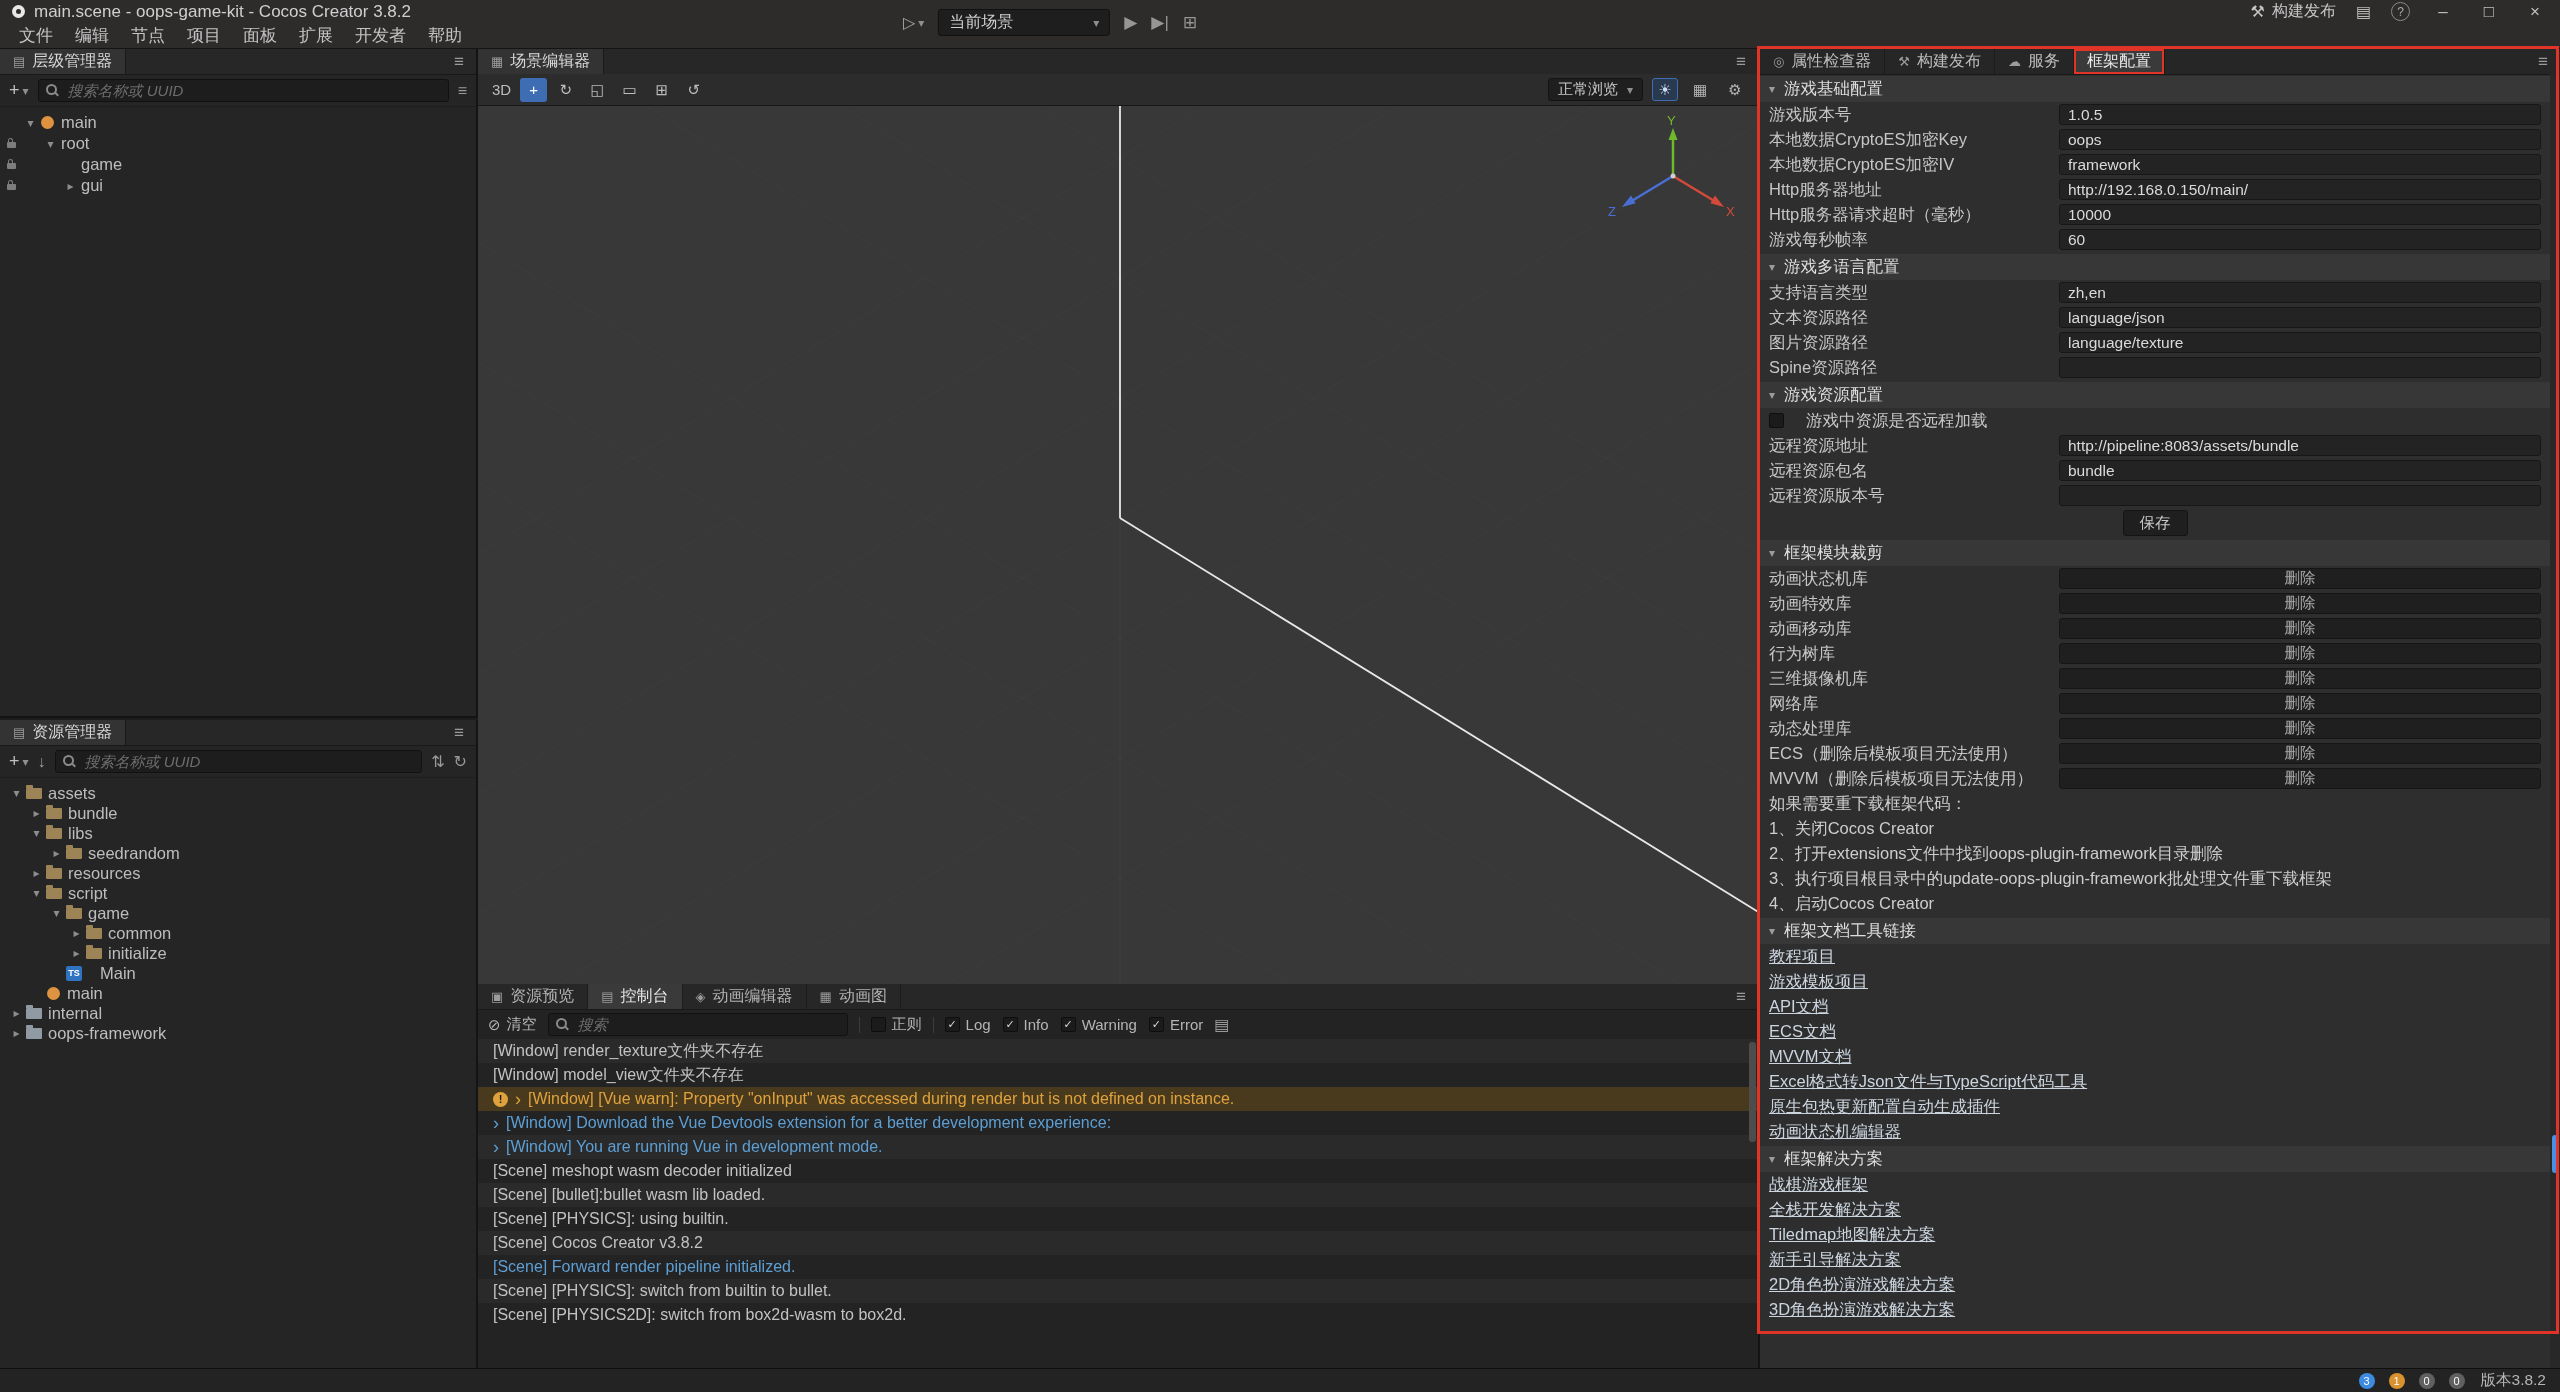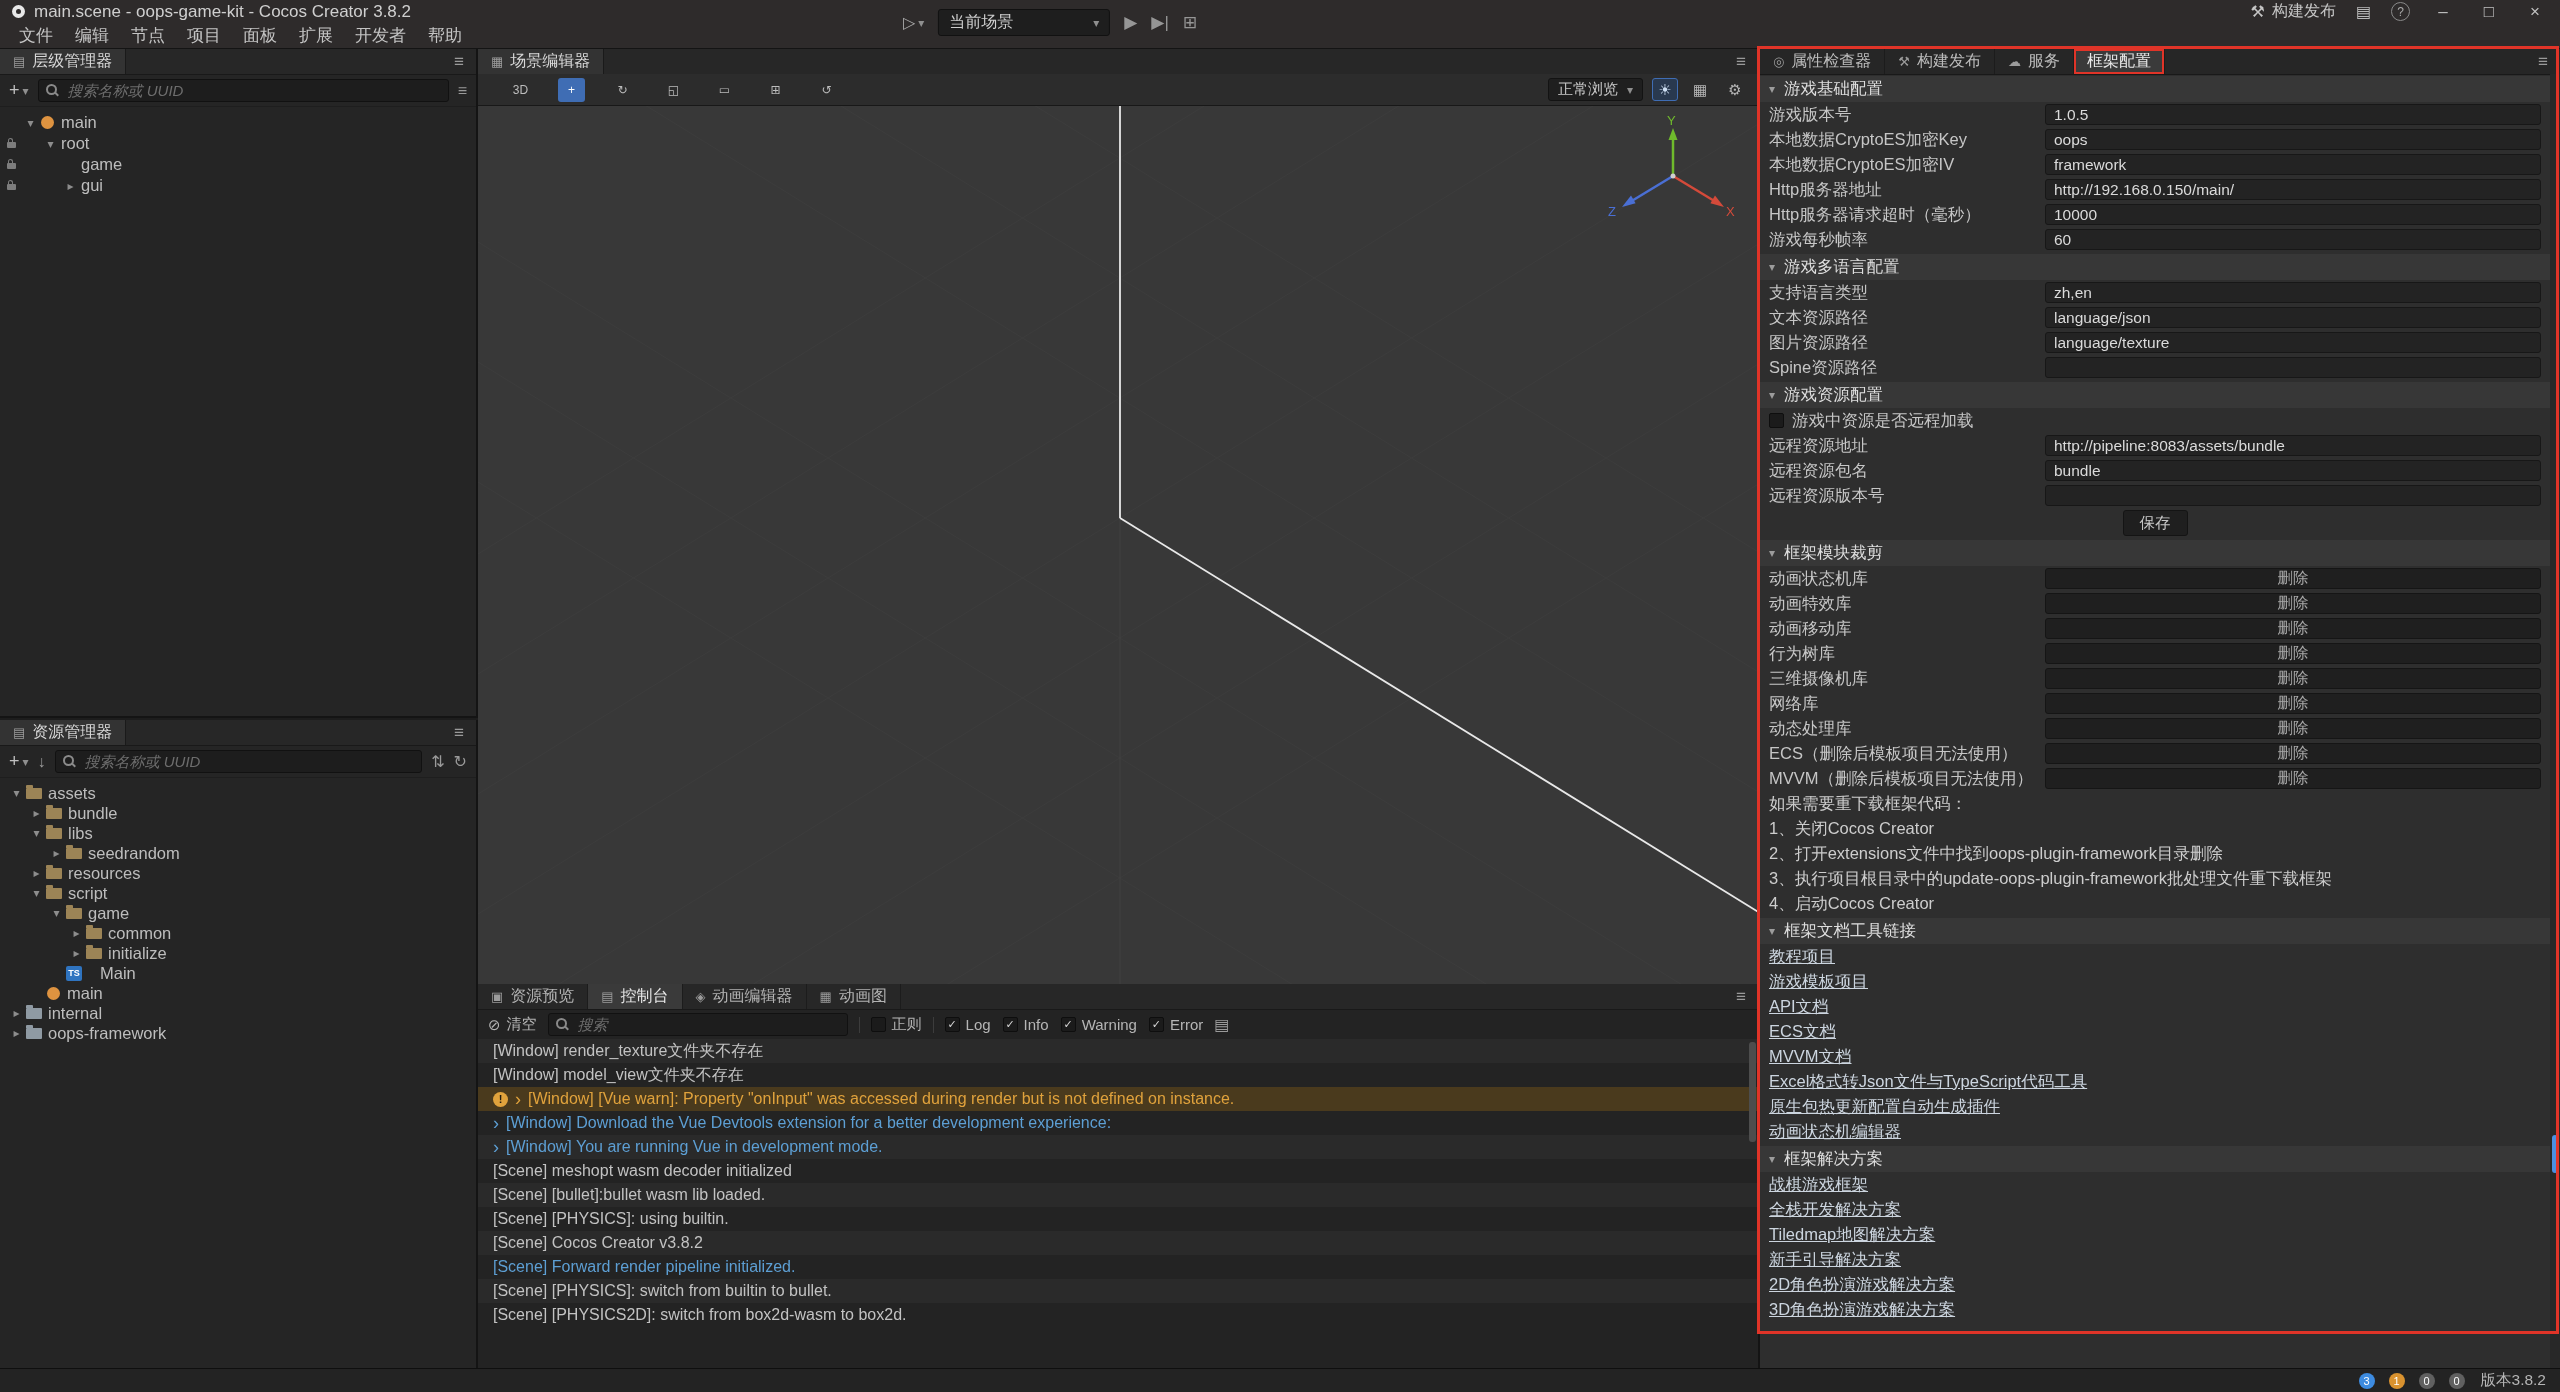--- a/index.html
+++ b/index.html
@@ -56,21 +56,21 @@
   .tsbadge{width:16px;height:15px;background:#2f74c0;color:#fff;border-radius:2px;font-size:9px;font-weight:bold;display:flex;align-items:center;justify-content:center;flex:none;margin:0 16px 0 1px;}
   .sceneic{width:13px;height:13px;border-radius:50%;background:#de9340;flex:none;margin:0 5px 0 2px;}
 
   
   #hierarchy{left:0;top:49px;width:478px;height:669px;border-right:2px solid #141414;border-bottom:2px solid #141414;}
   #assets{left:0;top:720px;width:478px;height:648px;border-right:2px solid #141414;}
 
   
   #scene{left:478px;top:49px;width:1282px;height:935px;border-right:2px solid #141414;}
   .stool{position:absolute;left:0;top:25px;width:100%;height:32px;background:#2c2c2c;border-bottom:1px solid #181818;display:flex;align-items:center;gap:5px;padding:0 10px;box-sizing:border-box;}
-  .tbtn{min-width:27px;height:24px;padding:0 4px;border-radius:3px;display:flex;align-items:center;justify-content:center;color:#bdbdbd;font-size:12px;box-sizing:border-box;margin-left:19px;}
+  .tbtn{min-width:27px;height:24px;padding:0 4px;border-radius:3px;display:flex;align-items:center;justify-content:center;color:#bdbdbd;font-size:15px;box-sizing:border-box;}
   .tbtn.active{background:#3f6db4;color:#fff;}
   .sright{margin-left:auto;display:flex;align-items:center;gap:9px;}
   .viewmode{height:23px;background:#1f1f1f;border:1px solid #131313;border-radius:3px;display:flex;align-items:center;gap:9px;padding:0 9px;font-size:15px;color:#c8c8c8;box-sizing:border-box;}
   .vic{width:26px;height:23px;border-radius:3px;display:flex;align-items:center;justify-content:center;color:#b5b5b5;font-size:15px;box-sizing:border-box;}
   .vic.active{border:1px solid #3f6db4;background:#29394f;color:#cfe0f4;}
   .viewport{position:absolute;left:0;top:57px;width:1282px;height:878px;background:#383838;overflow:hidden;}
   .viewport svg{position:absolute;left:0;top:0;}
   .gizmo{left:1120px !important;top:8px !important;}
 
   
@@ -95,21 +95,21 @@
 
   
   #inspector{left:1760px;top:49px;width:800px;height:1319px;background:#2e2e2e;}
   .itabs{height:25px;background:#262626;border-bottom:1px solid #191919;display:flex;align-items:stretch;}
   .itab{display:flex;align-items:center;gap:7px;padding:0 13px;font-size:16px;color:#bcbcbc;border-right:1px solid #1c1c1c;}
   .itab.active{background:#3a3a3a;color:#e8e8e8;}
   .itab.annotated{box-shadow:inset 0 0 0 2px #e03428;}
   .insp-body{position:absolute;left:0;top:25px;right:10px;bottom:0;overflow:hidden;}
   .sechead{height:26px;margin-top:2px;display:flex;align-items:center;gap:9px;padding:0 9px;background:#373737;color:#dedede;font-size:16.5px;}
   .secchev{font-size:12px;color:#9c9c9c;}
-  .iprow{height:25px;display:flex;align-items:center;padding:0 9px;gap:8px;}
+  .iprow{height:25px;display:flex;align-items:center;padding:0 9px;gap:22px;}
   .iplabel{width:268px;flex:none;font-size:16.5px;color:#c6c6c6;white-space:nowrap;overflow:hidden;}
   .ipval{flex:1;height:21px;background:#232323;border:1px solid #171717;border-radius:3px;display:flex;align-items:center;padding:0 8px;font-size:15.5px;color:#dadada;white-space:nowrap;overflow:hidden;box-sizing:border-box;}
   .modbtn{flex:1;height:21px;background:#1f1f1f;border:1px solid #151515;border-radius:3px;display:flex;align-items:center;justify-content:center;font-size:15.5px;color:#a8a8a8;box-sizing:border-box;}
   .cblabel{font-size:16.5px;color:#c6c6c6;}
   .btnrow{height:30px;display:flex;align-items:center;justify-content:center;}
   .savebtn{height:24px;padding:0 16px;background:#1f1f1f;border:1px solid #141414;border-radius:3px;color:#c8c8c8;font-size:15.5px;display:flex;align-items:center;}
   .noterow{height:25px;line-height:25px;padding:0 9px;font-size:16.5px;color:#cdcdcd;white-space:nowrap;overflow:hidden;}
   .linkrow{height:25px;display:flex;align-items:center;padding:0 9px;}
   .ilink{font-size:16.5px;color:#ccd5df;text-decoration:underline;white-space:nowrap;}
   .iscroll{position:absolute;right:0;top:25px;bottom:0;width:10px;background:#282828;}

